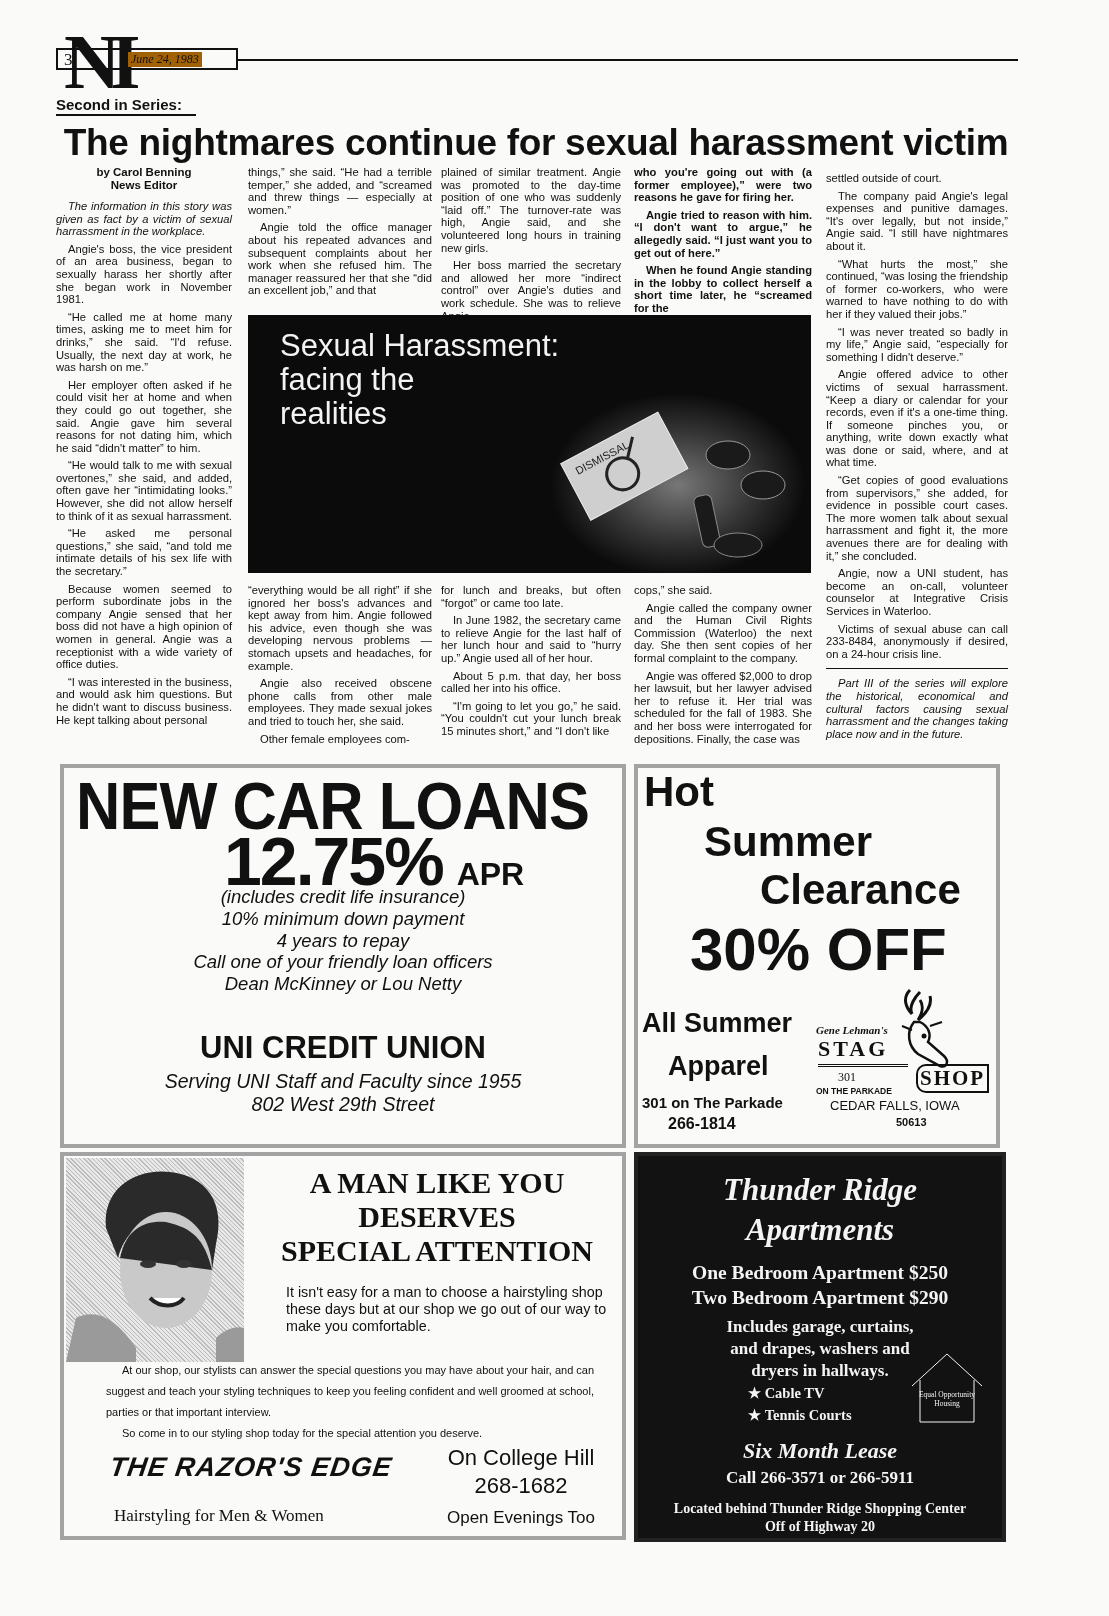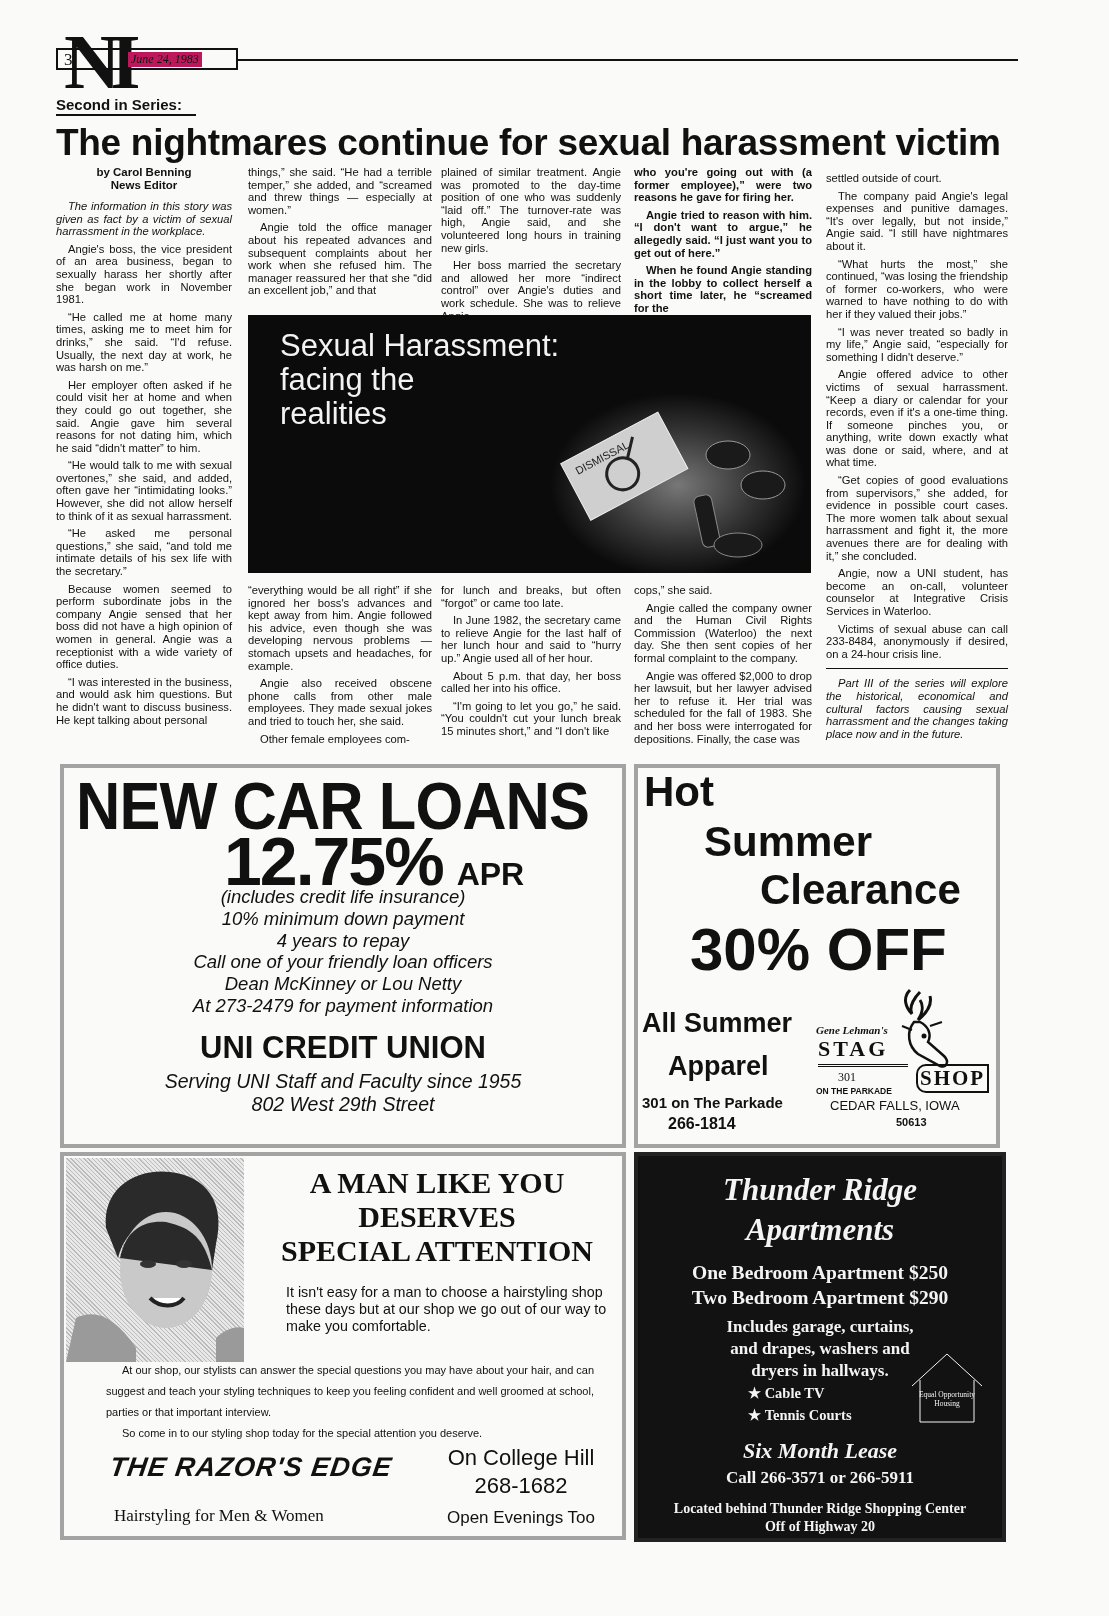--- a/index.html
+++ b/index.html
@@ -4,25 +4,25 @@
 <style>
   * { box-sizing: border-box; margin: 0; padding: 0; }
   html, body { width: 1109px; height: 1616px; background: #fafaf8; overflow: hidden; }
   body { position: relative; font-family: "Liberation Sans", sans-serif; color: #111; }
 
   
   .masthead { position: absolute; left: 56px; top: 24px; width: 960px; height: 80px; }
   .nh-logo { position: absolute; left: 8px; top: 0; font-family: "Liberation Serif", serif; font-weight: bold; font-size: 78px; line-height: 76px; letter-spacing: -10px; color: #111; }
   .date-box { position: absolute; left: 0; top: 24px; width: 182px; height: 22px; border: 2px solid #111; background: transparent; }
   .page-num { position: absolute; left: 6px; top: 0; font-family: "Liberation Serif", serif; font-size: 17px; line-height: 19px; }
-  .date-text { position: absolute; left: 70px; top: 2px; font-family: "Liberation Serif", serif; font-style: italic; font-size: 12px; background: #be185d; padding: 0 3px; }
+  .date-text { position: absolute; left: 70px; top: 2px; font-family: "Liberation Serif", serif; font-style: italic; font-size: 12px; background: #a16207; padding: 0 3px; }
   .masthead-rule { position: absolute; left: 182px; top: 35px; width: 780px; height: 2px; background: #111; }
   .series-label { position: absolute; left: 56px; top: 96px; font-weight: bold; font-size: 15px; border-bottom: 2px solid #111; padding-right: 14px; padding-bottom: 1px; }
 
-  .headline { position: absolute; left: 56px; top: 122px; width: 960px; font-weight: bold; font-size: 37px; letter-spacing: -0.3px; white-space: nowrap; }
+  .headline { position: absolute; left: 56px; top: 122px; width: 960px; font-weight: bold; font-size: 37px; letter-spacing: -0.3px; white-space: nowrap; text-align: center; }
 
   
   .col { position: absolute; font-size: 11.2px; line-height: 12.6px; text-align: justify; hyphens: manual; }
   .col p { text-indent: 12px; margin-bottom: 5px; }
   .col p.noindent { text-indent: 0; }
   .byline { text-align: center; font-weight: bold; font-size: 11.5px; line-height: 13px; margin-bottom: 8px; }
   .italic { font-style: italic; }
   .col-rule { border-top: 1.5px solid #111; margin: 8px 0 8px 0; }
 
   
@@ -193,21 +193,20 @@
   <div class="big1">NEW CAR LOANS</div>
   <div class="big2">
     <span class="rate">12.75%</span><span class="apr">APR</span>
   </div>
   <div class="lines">
     <div>(includes credit life insurance)</div>
     <div>10% minimum down payment</div>
     <div>4 years to repay</div>
     <div>Call one of your friendly loan officers</div>
     <div>Dean McKinney or Lou Netty</div>
-    <div>At 273-2479 for payment information</div>
   </div>
   <div class="cu">UNI CREDIT UNION</div>
   <div class="sub">
     <div>Serving UNI Staff and Faculty since 1955</div>
     <div>802 West 29th Street</div>
   </div>
 </div>
 
 <div class="ad ad-stag">
   <div class="hot">Hot</div>

